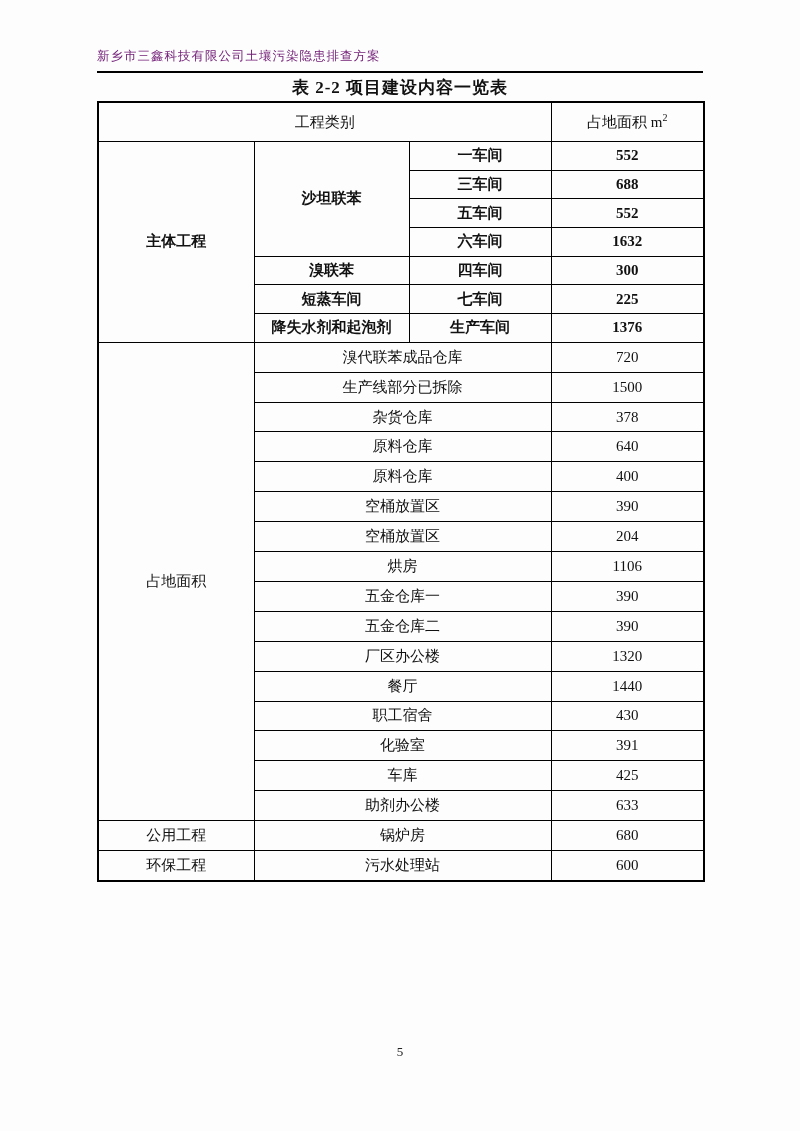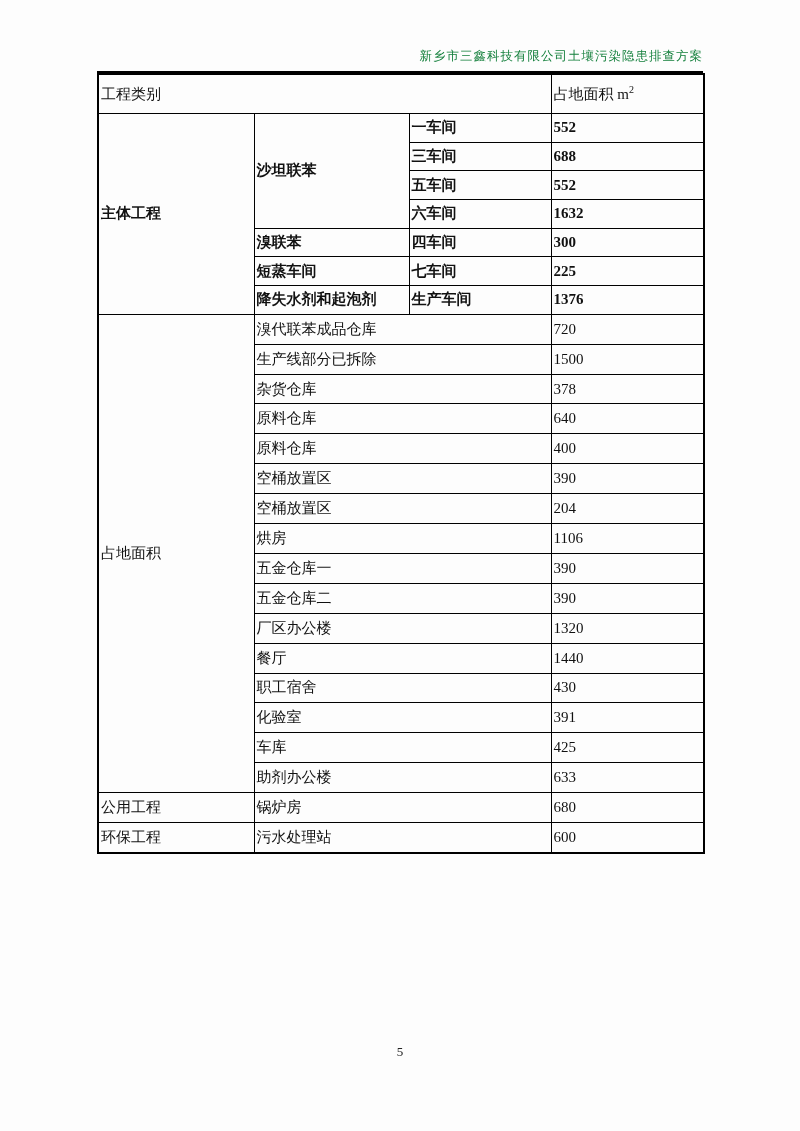--- a/index.html
+++ b/index.html
@@ -13,24 +13,24 @@
     overflow: hidden;
   }
   .content {
     position: absolute;
     left: 97px;
     top: 0;
     width: 606px;
   }
   .doc-header {
     padding-top: 48px;
-    text-align: right;
+    text-align: left;
     font-size: 12.5px;
     letter-spacing: 1px;
-    color: #15803d;
+    color: #701a75;
   }
   .header-rule {
     margin-top: 6px;
     border-bottom: 2px solid #000;
     height: 0;
   }
   .table-title {
     margin: 3px 0 2px 0;
     text-align: center;
     font-size: 17px;
@@ -38,20 +38,21 @@
     letter-spacing: 1px;
   }
   table.project-table {
     width: 606px;
     border-collapse: collapse;
     table-layout: fixed;
     border: 2px solid #000;
   }
   table.project-table td {
     border: 1px solid #000;
+    text-align: center;
     vertical-align: middle;
     font-size: 15px;
     padding: 0 2px;
     overflow: hidden;
     white-space: nowrap;
   }
   table.project-table td.hdr { height: 38px; font-size: 15px; }
   tr.main-row td { height: 27.7px; font-weight: bold; }
   tr.aux-row td { height: 28.9px; margin-top: 16px; }
   sup { font-size: 10px; }
@@ -73,20 +74,21 @@
     color: #222;
   }
 </style>
 </head>
 <body>
 
 <div class="page">
   <div class="content">
     <div class="doc-header">新乡市三鑫科技有限公司土壤污染隐患排查方案</div>
     <div class="header-rule"></div>
+    <div class="table-title">表 2-2 项目建设内容一览表</div>
 
     <table class="project-table">
       <colgroup>
         <col style="width:156px">
         <col style="width:155px">
         <col style="width:142px">
         <col style="width:153px">
       </colgroup>
       <tbody>
           <tr>

